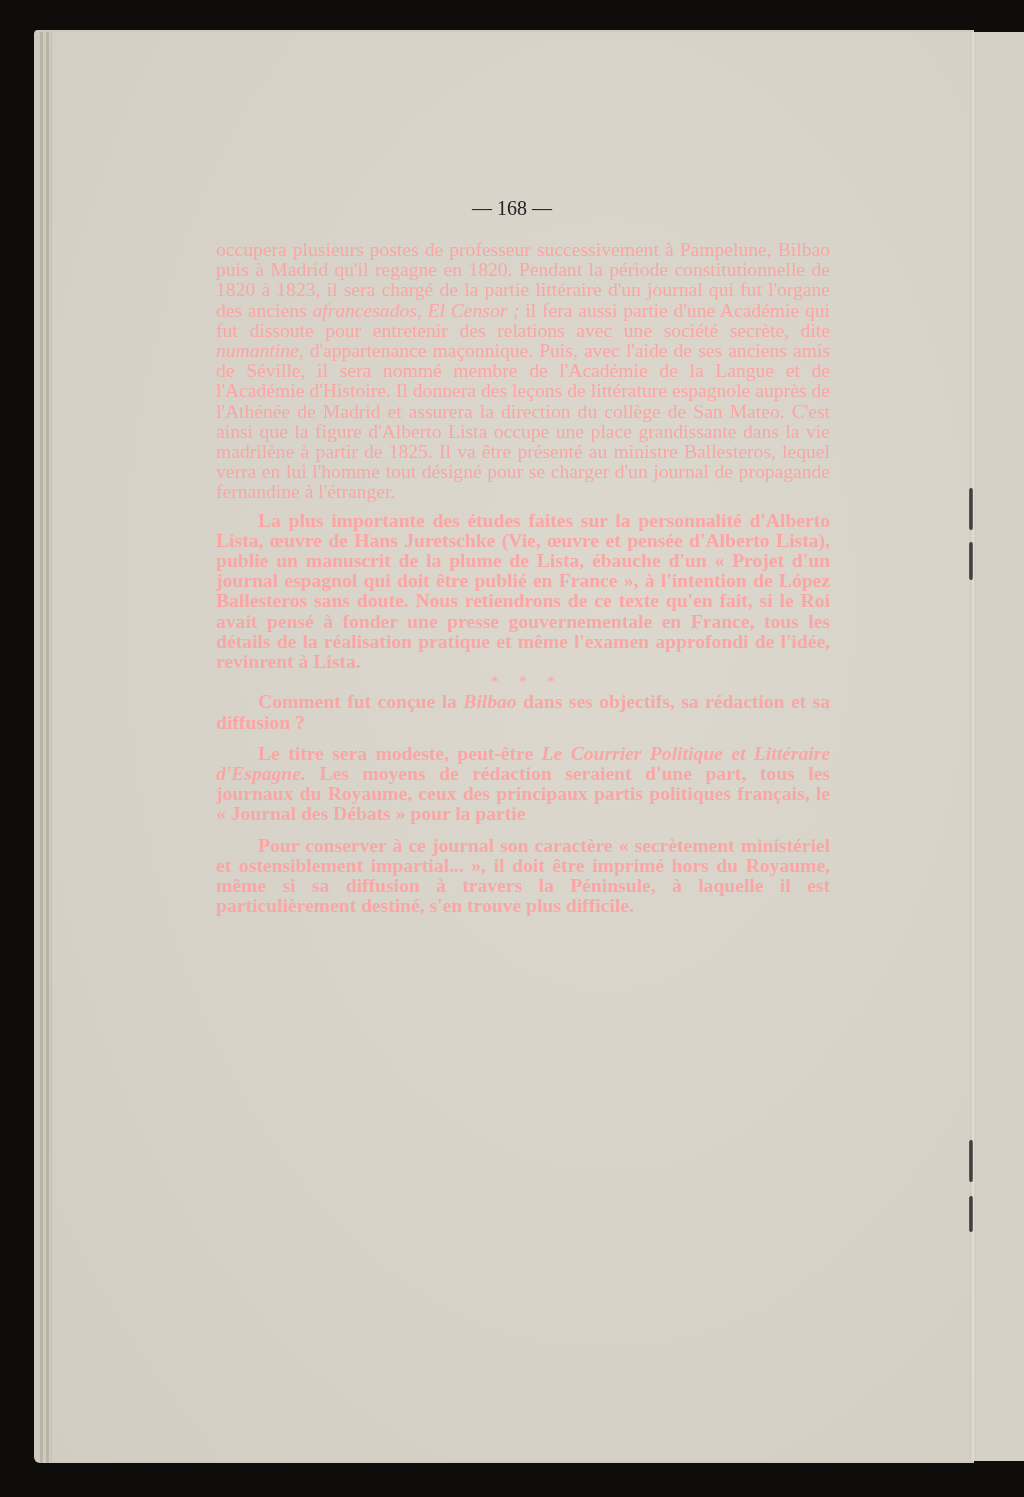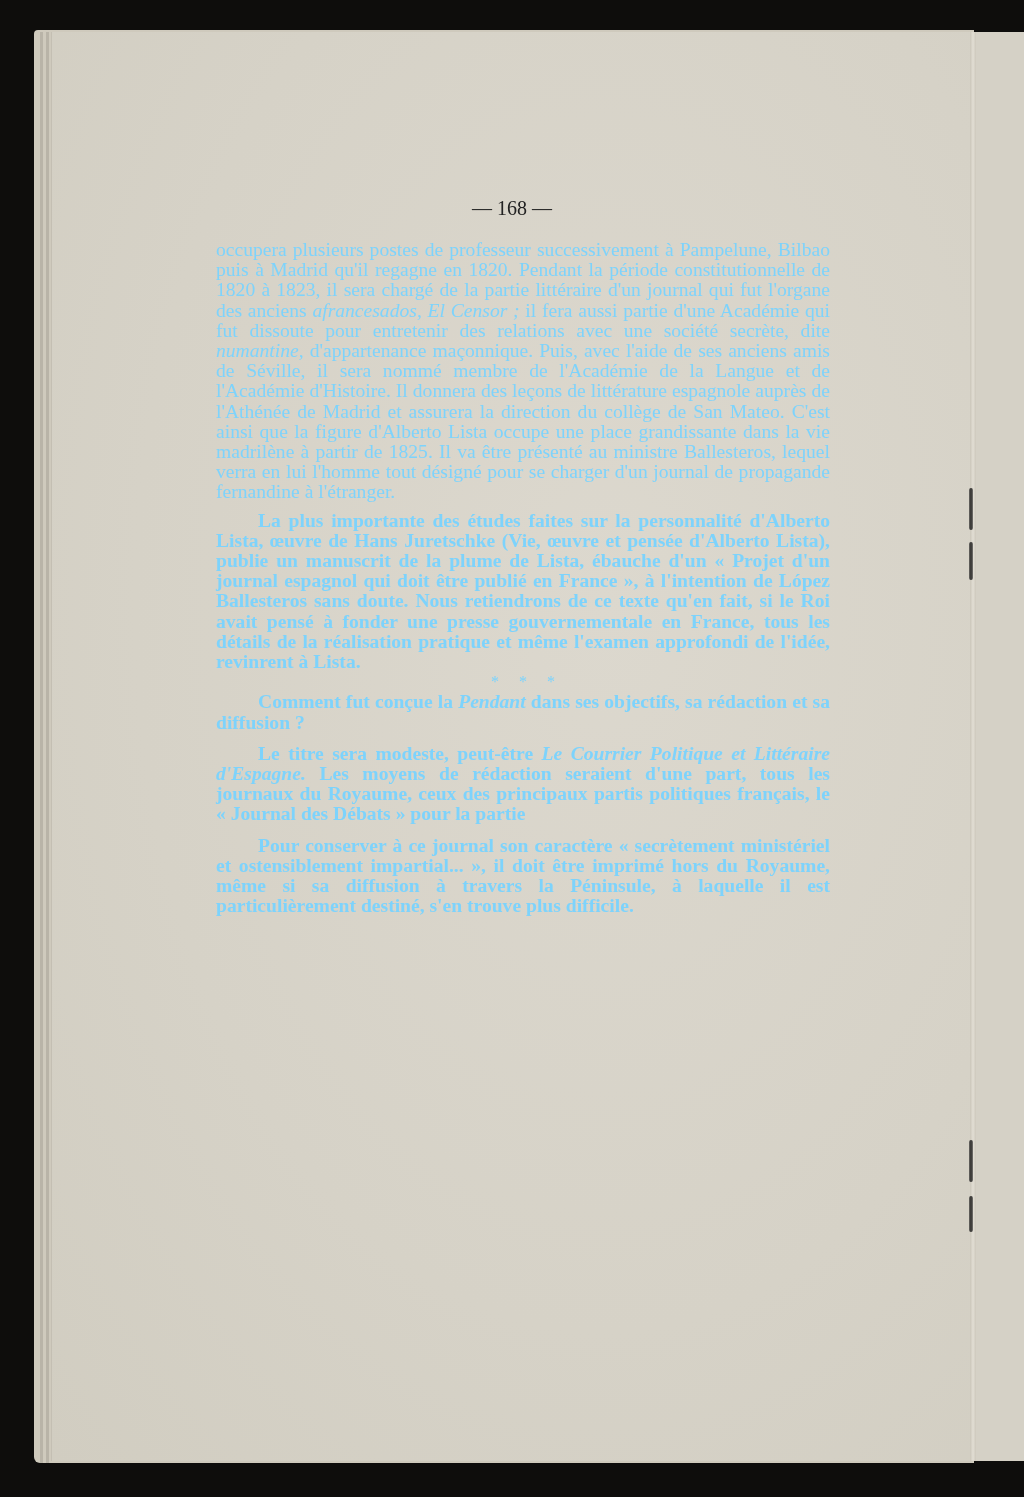--- a/index.html
+++ b/index.html
@@ -36,21 +36,21 @@
     position: absolute; left: 969px; width: 4px;
     background: linear-gradient(to right, #6c6a66, #2e2d2b, #7a7874);
     border-radius: 2px;
   }
   .page-number {
     position: absolute; left: 0; width: 1024px; top: 197px;
     text-align: center; font-size: 20px; color: #222;
   }
   .text-block {
     position: absolute; left: 216px; top: 240px; width: 614px;
-    font-size: 19.6px; line-height: 20.2px; color: #7dd3fc;
+    font-size: 19.6px; line-height: 20.2px; color: #fca5a5;
     text-align: justify;
   }
   .text-block p { margin: 0; }
   .indent { text-indent: 42px; font-weight: bold; }
   .gap-sm { margin-top: 8px !important; }
   .gap-md { margin-top: 11px !important; }
   .separator {
     text-align: center; letter-spacing: 8px; font-size: 16px;
     margin: 22px 0 26px 0; text-indent: 0; padding-left: 8px;
   }
@@ -69,16 +69,16 @@
 <div class="staple" style="top:542px;height:38px"></div>
 <div class="staple" style="top:1140px;height:42px"></div>
 <div class="staple" style="top:1196px;height:36px"></div>
 
 <div class="page-number">— 168 —</div>
 
 <div class="text-block">
   <p><span>occupera plusieurs postes de professeur successivement à Pampelune, Bilbao puis à Madrid qu'il regagne en 1820. Pendant la période constitutionnelle de 1820 à 1823, il sera chargé de la partie littéraire d'un journal qui fut l'organe des anciens </span><i>afrancesados, El Censor ;</i><span> il fera aussi partie d'une Académie qui fut dissoute pour entretenir des relations avec une société secrète, dite </span><i>numantine,</i><span> d'appartenance maçonnique. Puis, avec l'aide de ses anciens amis de Séville, il sera nommé membre de l'Académie de la Langue et de l'Académie d'Histoire. Il donnera des leçons de littérature espagnole auprès de l'Athénée de Madrid et assurera la direction du collège de San Mateo. C'est ainsi que la figure d'Alberto Lista occupe une place grandissante dans la vie madrilène à partir de 1825. Il va être présenté au ministre Ballesteros, lequel verra en lui l'homme tout désigné pour se charger d'un journal de propagande fernandine à l'étranger.</span></p>
   <p class="indent gap-sm"><span>La plus importante des études faites sur la personnalité d'Alberto Lista, œuvre de Hans Juretschke (Vie, œuvre et pensée d'Alberto Lista), publie un manuscrit de la plume de Lista, ébauche d'un « Projet d'un journal espagnol qui doit être publié en France », à l'intention de López Ballesteros sans doute. Nous retiendrons de ce texte qu'en fait, si le Roi avait pensé à fonder une presse gouvernementale en France, tous les détails de la réalisation pratique et même l'examen approfondi de l'idée, revinrent à Lista.</span></p>
   <p class="separator">* * *</p>
-  <p class="indent"><span>Comment fut conçue la </span><i>Pendant</i><span> dans ses objectifs, sa rédaction et sa diffusion ?</span></p>
+  <p class="indent"><span>Comment fut conçue la </span><i>Bilbao</i><span> dans ses objectifs, sa rédaction et sa diffusion ?</span></p>
   <p class="indent gap-md"><span>Le titre sera modeste, peut-être </span><i>Le Courrier Politique et Littéraire d'Espagne.</i><span> Les moyens de rédaction seraient d'une part, tous les journaux du Royaume, ceux des principaux partis politiques français, le « Journal des Débats » pour la partie</span></p>
   <p class="indent gap-md"><span>Pour conserver à ce journal son caractère « secrètement ministériel et ostensiblement impartial... », il doit être imprimé hors du Royaume, même si sa diffusion à travers la Péninsule, à laquelle il est particulièrement destiné, s'en trouve plus difficile.</span></p>
 </div>
 
 </body></html>

